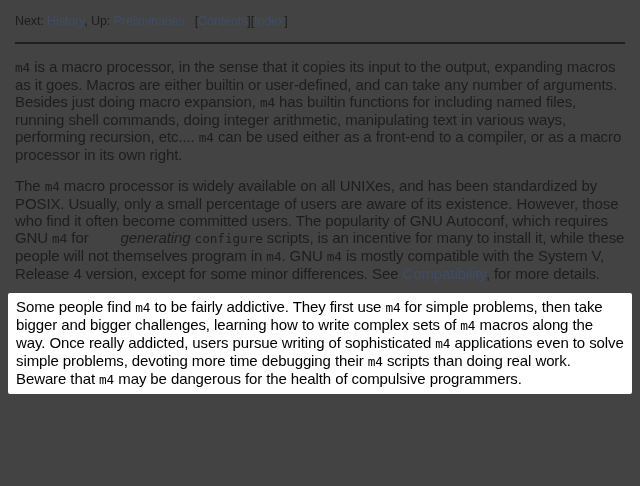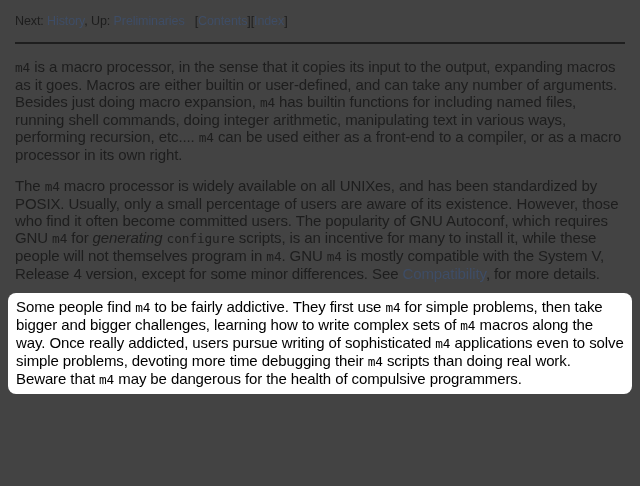--- a/index.html
+++ b/index.html
@@ -46,25 +46,25 @@
   p {
     margin: 14px 0 0;
     font-size: 15px;
     line-height: 17px;
     letter-spacing: -0.1px;
   }
   code {
     font-family: "DejaVu Sans Mono", "Liberation Mono", monospace;
     font-size: 0.85em;
   }
-  em { font-style: italic; }
+  em { font-style: italic; margin-left: 28px; }
   p.highlight {
     background: var(--highlight-bg, #ffffff);
     color: var(--highlight-text, #000000);
-    border-radius: 8px;
+    border-radius: 2px;
     padding: 5px 8px 6px;
     margin: 11px -7px 0;
   }
 </style>
 </head>
 <body>
 
 <div class="page">
   <div class="nav"><span>Next: </span><a href="#">History</a><span>, Up: </span><a href="#">Preliminaries</a><span>&nbsp;&nbsp; [</span><a href="#">Contents</a><span>][</span><a href="#">Index</a><span>]</span></div>
   <hr>

